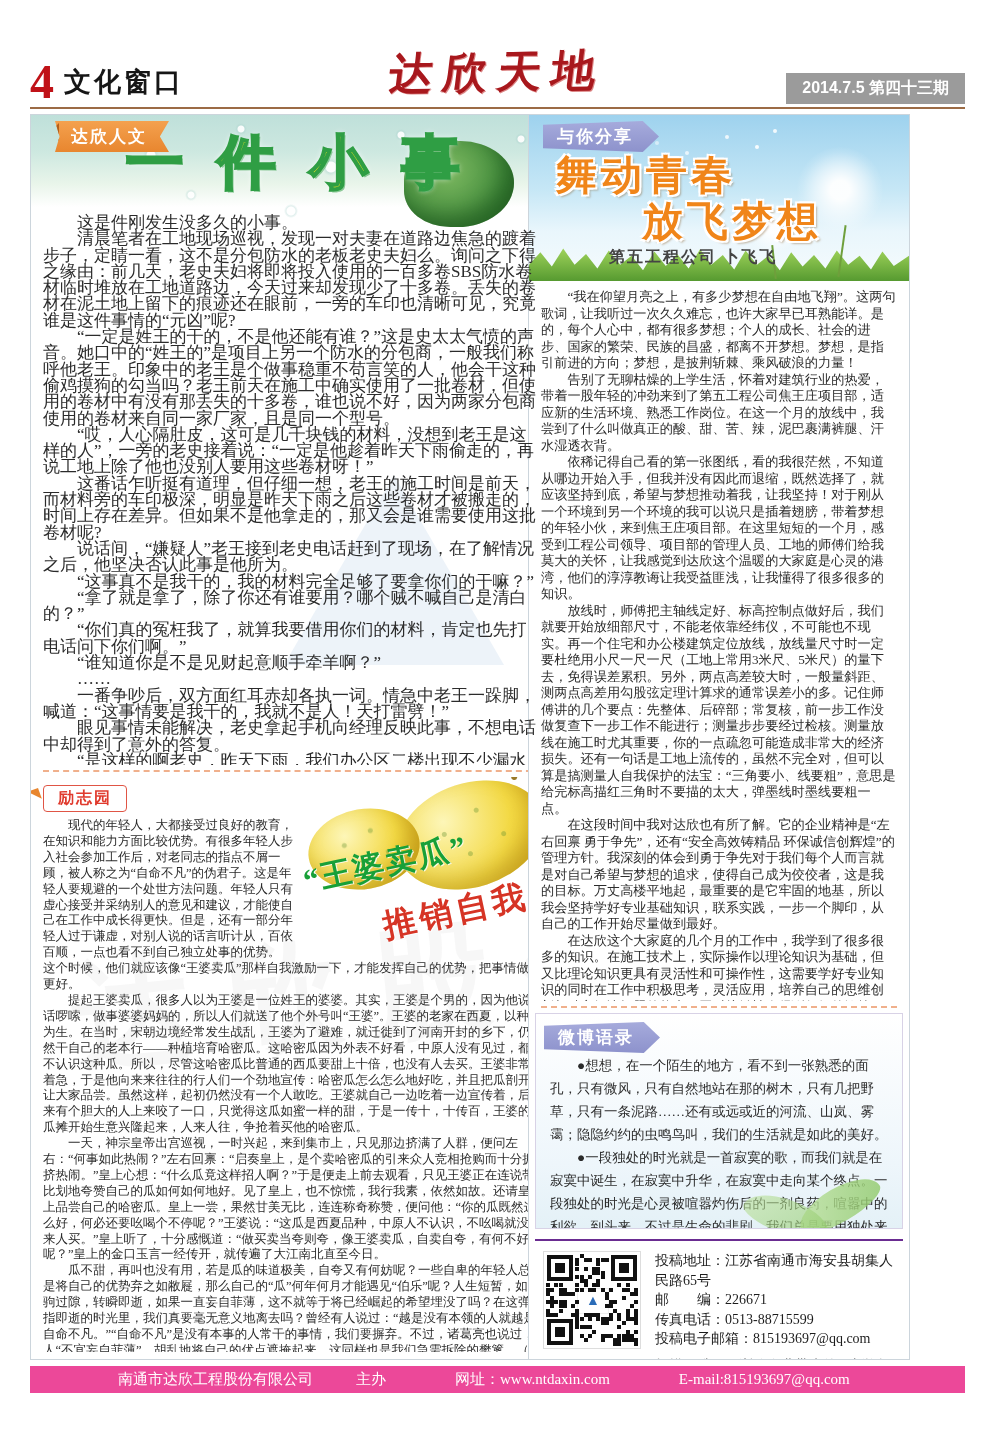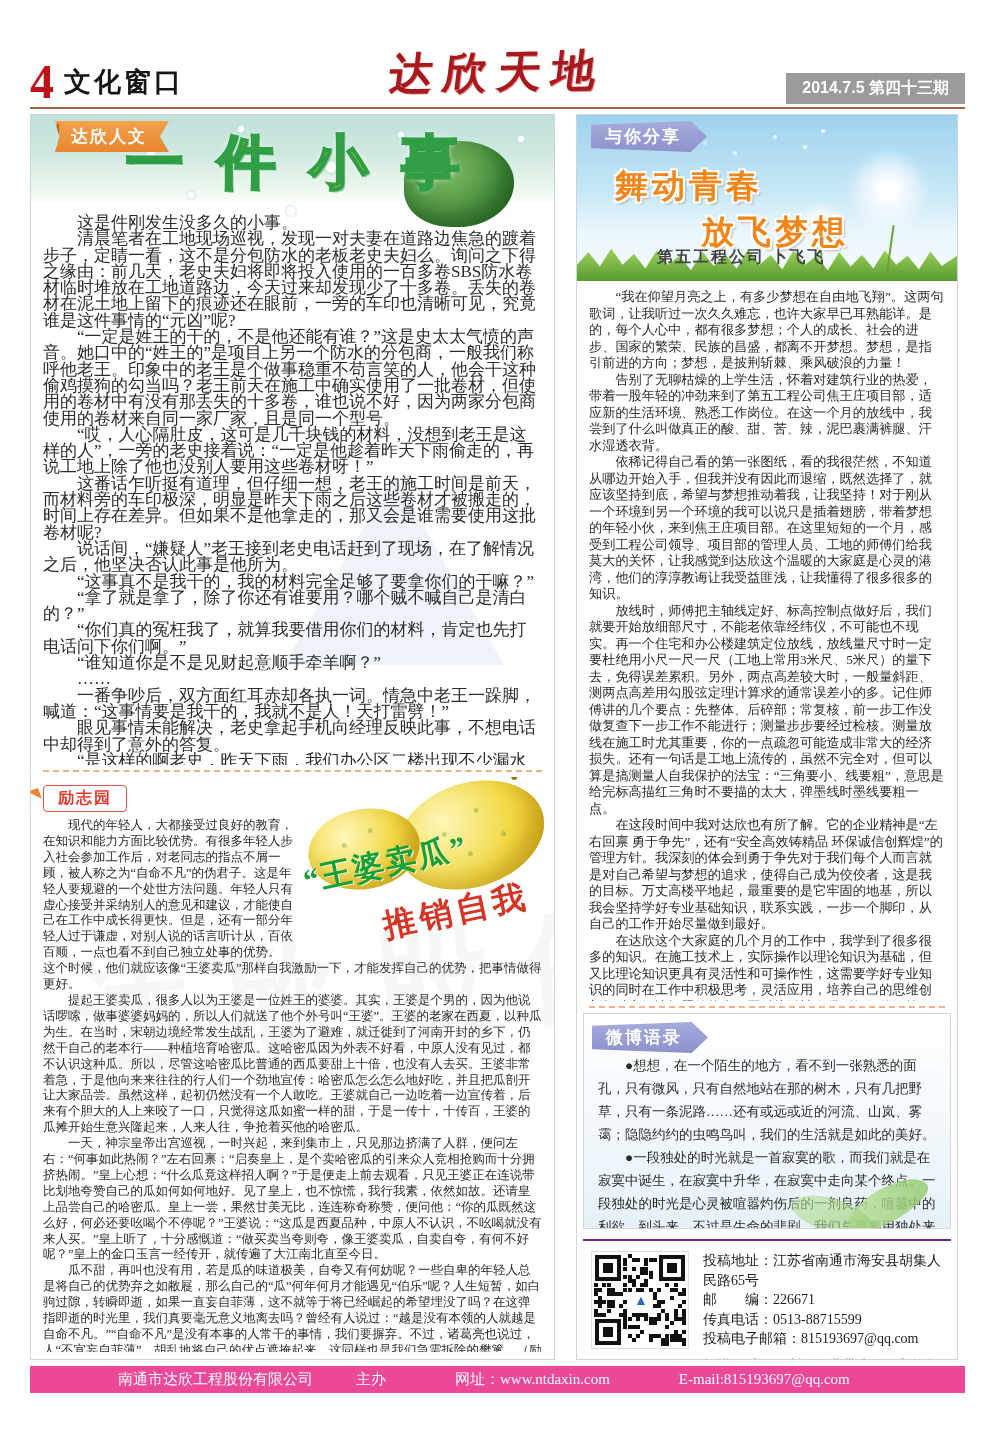--- a/index.html
+++ b/index.html
@@ -11,21 +11,21 @@
   .pgnum{font-size:48px;line-height:44px;font-weight:900;color:#c01218;font-family:"Liberation Serif",serif;}
   .section{font-size:27px;font-weight:900;color:#161616;letter-spacing:3px;padding-bottom:4px;font-family:Liberation Mono, monospace;}
   .masthead{position:absolute;left:0;right:0;text-align:center;bottom:2px;font-size:44px;font-weight:900;color:#a8181d;
             letter-spacing:10px;transform:skewX(-8deg) rotate(-1deg);font-family:"Liberation Serif",serif;text-shadow:1px 1px 0 #d88;}
   .issue{margin-left:auto;background:#9b9b9b;color:#fff;font-family:"Liberation Sans",sans-serif;
          font-size:16px;font-weight:bold;padding:5px 16px;position:relative;z-index:2;}
   .hrule{position:absolute;top:107px;left:30px;right:30px;height:2px;background:#9c6b45;}
   
   .col{position:absolute;top:114px;height:1246px;border:1px solid #ccd5dc;background:#fff;box-sizing:border-box;overflow:hidden;}
   .col-left{left:30px;width:525px;}
-  .col-right{left:576px;width:382px;}
+  .col-right{left:528px;width:382px;}
   .dash{border-top:2px dashed #f0b08c;margin:5px 12px;}
   .para{margin:0;text-indent:2em;}
   .para.no-indent{text-indent:0;}
   
   .art1{height:650px;overflow:hidden;position:relative;}
   .hero1{position:relative;height:92px;background:linear-gradient(180deg,#bfe0da 0%,#cde8e0 40%,#e9f5ea 75%,#ffffff 100%);overflow:visible;}
   .drops{position:absolute;inset:0;height:120px;pointer-events:none;background-image:
      radial-gradient(circle at 40px 18px, rgba(255,255,255,.9) 0 3px, rgba(170,210,205,.45) 4px, transparent 6px),
      radial-gradient(circle at 120px 40px, rgba(255,255,255,.9) 0 4px, rgba(170,210,205,.45) 5px, transparent 8px),
      radial-gradient(circle at 210px 14px, rgba(255,255,255,.9) 0 3px, rgba(170,210,205,.4) 4px, transparent 6px),
@@ -81,22 +81,22 @@
   .grass{position:absolute;left:0;right:0;bottom:0;height:36px;background:linear-gradient(180deg,#a7d95f,#569a30);
         clip-path:polygon(0% 55%,3% 20%,6% 60%,9% 10%,12% 55%,15% 25%,18% 65%,21% 15%,24% 55%,27% 30%,30% 70%,33% 18%,36% 58%,39% 25%,42% 65%,45% 12%,48% 55%,51% 28%,54% 68%,57% 15%,60% 55%,63% 30%,66% 70%,69% 20%,72% 60%,75% 28%,78% 65%,81% 15%,84% 55%,87% 30%,90% 68%,93% 18%,96% 58%,100% 30%,100% 100%,0% 100%);}
   .dand{position:absolute;border-radius:50%;background:radial-gradient(circle,rgba(255,255,255,.95) 0 16%,rgba(255,255,255,.5) 42%,rgba(255,255,255,.12) 62%,transparent 72%);}
   .dand.d1{width:86px;height:86px;right:26px;top:32px;}
   .dand.d2{width:52px;height:52px;right:110px;top:86px;}
   .dstem{position:absolute;width:2px;background:#6f9f3c;}
   .ds1{right:66px;top:110px;height:52px;transform:rotate(8deg);}
   .ds2{right:134px;top:130px;height:34px;transform:rotate(-6deg);}
   .seeds{position:absolute;width:4px;height:4px;border-radius:50%;background:rgba(255,255,255,.9);right:150px;top:30px;
          box-shadow:-30px -10px 0 rgba(255,255,255,.8),-70px 6px 0 rgba(255,255,255,.7),-50px 28px 0 rgba(255,255,255,.6),-100px -4px 0 rgba(255,255,255,.5),18px -16px 0 rgba(255,255,255,.85);}
-  .t2{position:absolute;left:26px;top:36px;margin:12px;font-family:"Liberation Sans",sans-serif;font-weight:900;
-      color:#f08519;font-size:33px;line-height:46px;letter-spacing:4px;z-index:2;
+  .t2{position:absolute;left:26px;top:36px;margin:1px;font-family:"Liberation Sans",sans-serif;font-weight:900;
+      color:#f08519;font-size:41px;line-height:46px;letter-spacing:4px;z-index:2;
       text-shadow:-2px -2px 0 #fff,2px -2px 0 #fff,-2px 2px 0 #fff,2px 2px 0 #fff,3px 3px 2px rgba(120,70,10,.35);}
   .t2 .l2{display:block;margin-left:86px;}
   .byline{position:absolute;left:80px;top:132px;font-size:16px;font-weight:bold;color:#444;letter-spacing:2px;z-index:2;font-family:"Liberation Sans",sans-serif;}
   .body3{padding:8px 12px 0 12px;font-size:13.2px;line-height:16.5px;}
   
   .weibo{position:relative;margin:4px 6px 0 6px;height:216px;border:1px solid #d8d2e6;
          background:linear-gradient(180deg,#ffffff 0%,#eef6fb 70%,#e4f1f7 100%);overflow:hidden;box-sizing:border-box;}
   .weibo .ribbon-purple{top:8px;left:8px;}
   .wb-body{padding:40px 14px 0 14px;font-size:13.5px;line-height:23px;}
   .wb-body .para{text-indent:2em;}

